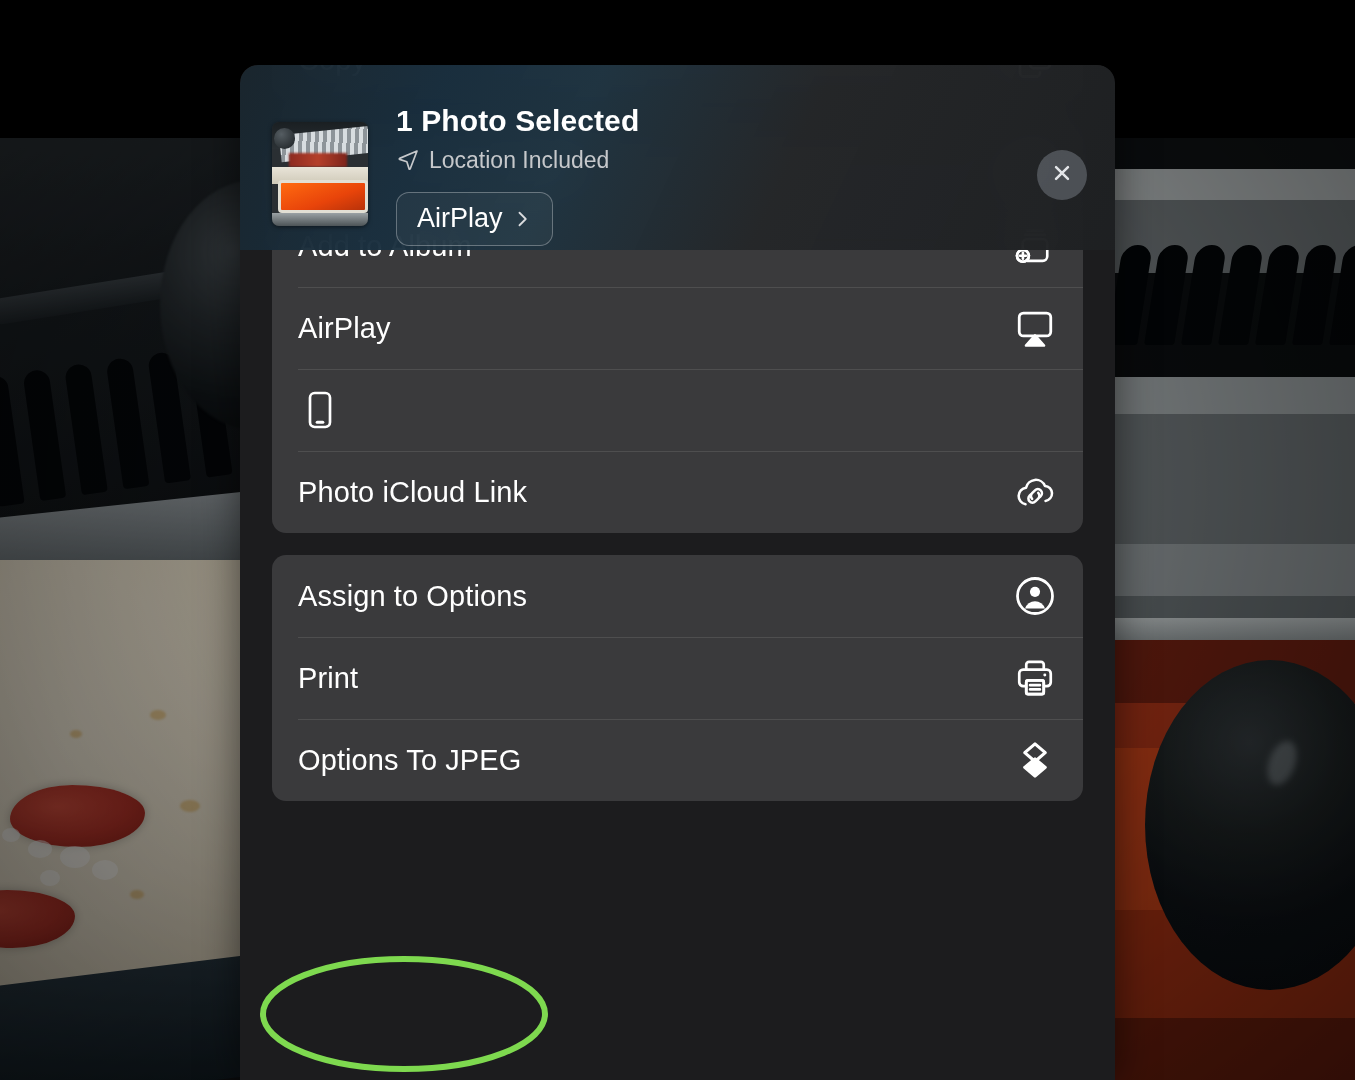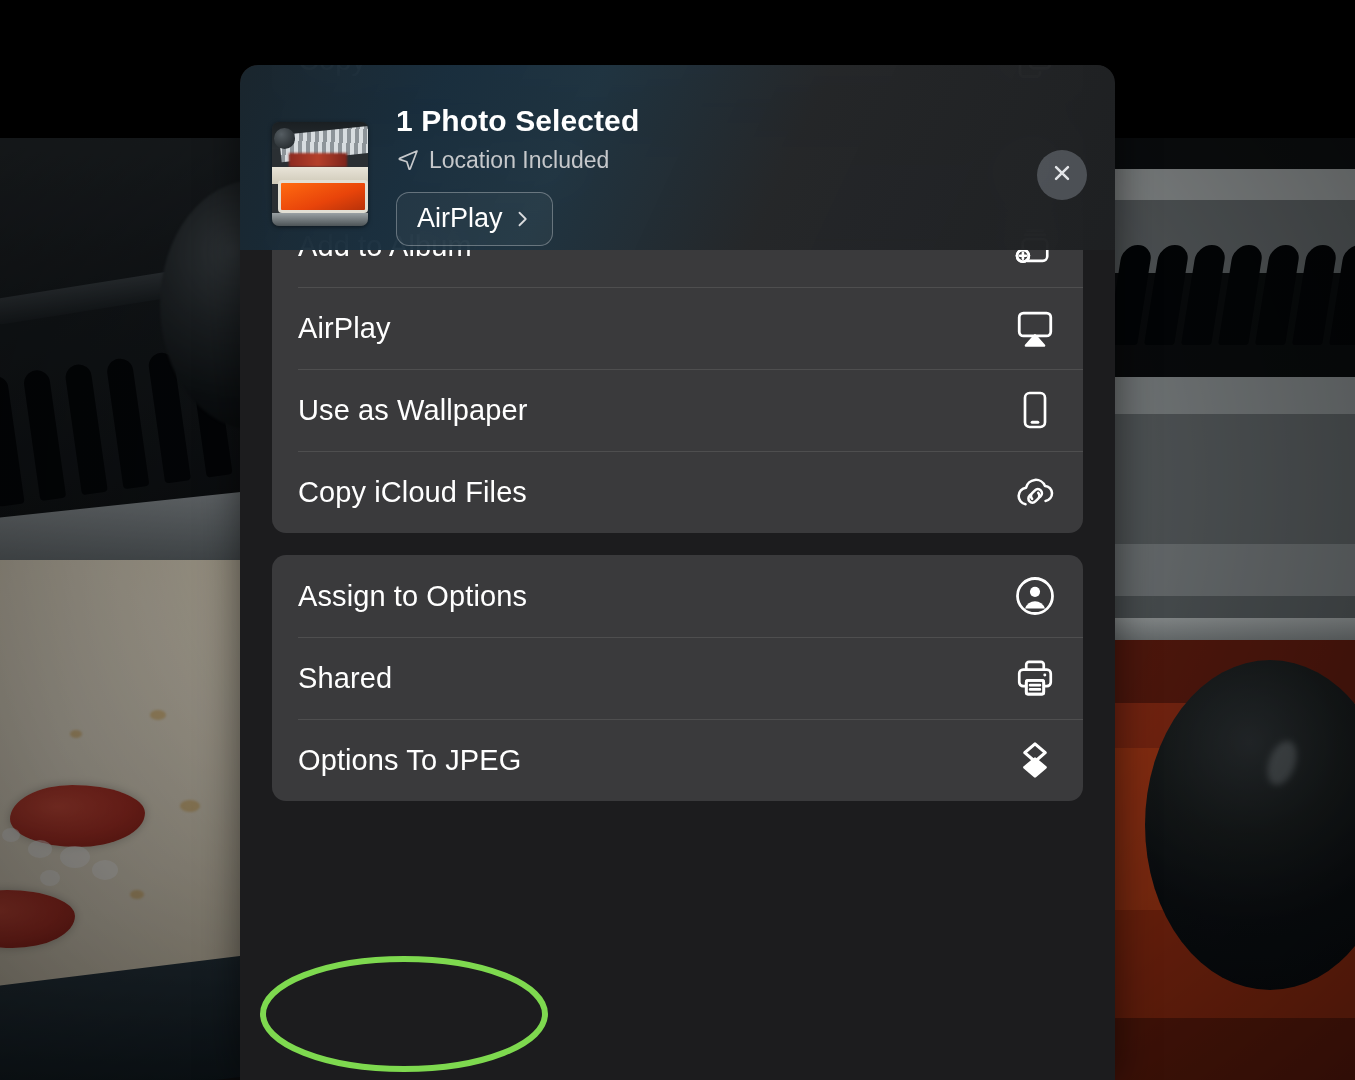--- a/index.html
+++ b/index.html
@@ -337,31 +337,30 @@
           <span class="row-label">AirPlay</span>
           <span class="row-icon">
             <svg width="42" height="42" viewBox="0 0 24 24" fill="none" stroke="#fff" stroke-width="1.6" stroke-linecap="round" stroke-linejoin="round">
               <rect x="3" y="3.5" width="18" height="13" rx="2.4"></rect>
               <path d="M12 16.2 17.2 22H6.8z" fill="#fff" stroke="#fff" stroke-width="1.4" stroke-linejoin="round"></path>
             </svg>
           </span>
         </div>
 
         <div class="row">
-          <span class="row-label">Use as Wallpaper</span>
           <span class="row-icon">
             <svg width="40" height="40" viewBox="0 0 24 24" fill="none" stroke="#fff" stroke-width="1.6" stroke-linecap="round" stroke-linejoin="round">
               <rect x="6" y="1.8" width="12" height="20.4" rx="2.8"></rect>
               <path d="M10.3 19.3h3.4" stroke-width="1.8"></path>
             </svg>
           </span>
         </div>
 
         <div class="row">
-          <span class="row-label">Copy iCloud Files</span>
+          <span class="row-label">Photo iCloud Link</span>
           <span class="row-icon">
             <svg width="44" height="44" viewBox="0 0 26 24" fill="none" stroke="#fff" stroke-width="1.5" stroke-linecap="round" stroke-linejoin="round">
               <path d="M7.4 19.2A4.9 4.9 0 0 1 7.7 9.5a5.9 5.9 0 0 1 11.2-1.1 4.45 4.45 0 0 1 .3 8.85"></path>
               <path d="M11.3 16.1a2.4 2.4 0 0 1 0-3.4l1.7-1.7a2.4 2.4 0 0 1 3.4 3.4l-.6.6"></path>
               <path d="M14.9 12.5a2.4 2.4 0 0 1 0 3.4l-1.7 1.7a2.4 2.4 0 0 1-3.4-3.4l.6-.6"></path>
             </svg>
           </span>
         </div>
 
       </div>
@@ -374,21 +373,21 @@
           <span class="row-icon">
             <svg width="42" height="42" viewBox="0 0 24 24" fill="none" stroke="#fff" stroke-width="1.6">
               <circle cx="12" cy="12" r="10"></circle>
               <circle cx="12" cy="9.6" r="2.9" fill="#fff" stroke="none"></circle>
               <path d="M6.3 19.2a5.95 5.95 0 0 1 11.4 0" fill="#fff" stroke="none"></path>
             </svg>
           </span>
         </div>
 
         <div class="row">
-          <span class="row-label">Shared</span>
+          <span class="row-label">Print</span>
           <span class="row-icon">
             <svg width="42" height="42" viewBox="0 0 24 24" fill="none" stroke="#fff" stroke-width="1.55" stroke-linecap="round" stroke-linejoin="round">
               <path d="M7 7.2V4.4A1.6 1.6 0 0 1 8.6 2.8h6.8A1.6 1.6 0 0 1 17 4.4v2.8"></path>
               <rect x="3" y="7.2" width="18" height="9.4" rx="2.2"></rect>
               <circle cx="17.6" cy="10.3" r="0.85" fill="#fff" stroke="none"></circle>
               <rect x="7" y="13.4" width="10" height="7.8" rx="1.1" fill="#3a3a3c"></rect>
               <rect x="7" y="13.4" width="10" height="7.8" rx="1.1"></rect>
               <path d="M9.2 16.1h5.6M9.2 18.5h5.6"></path>
             </svg>
           </span>

